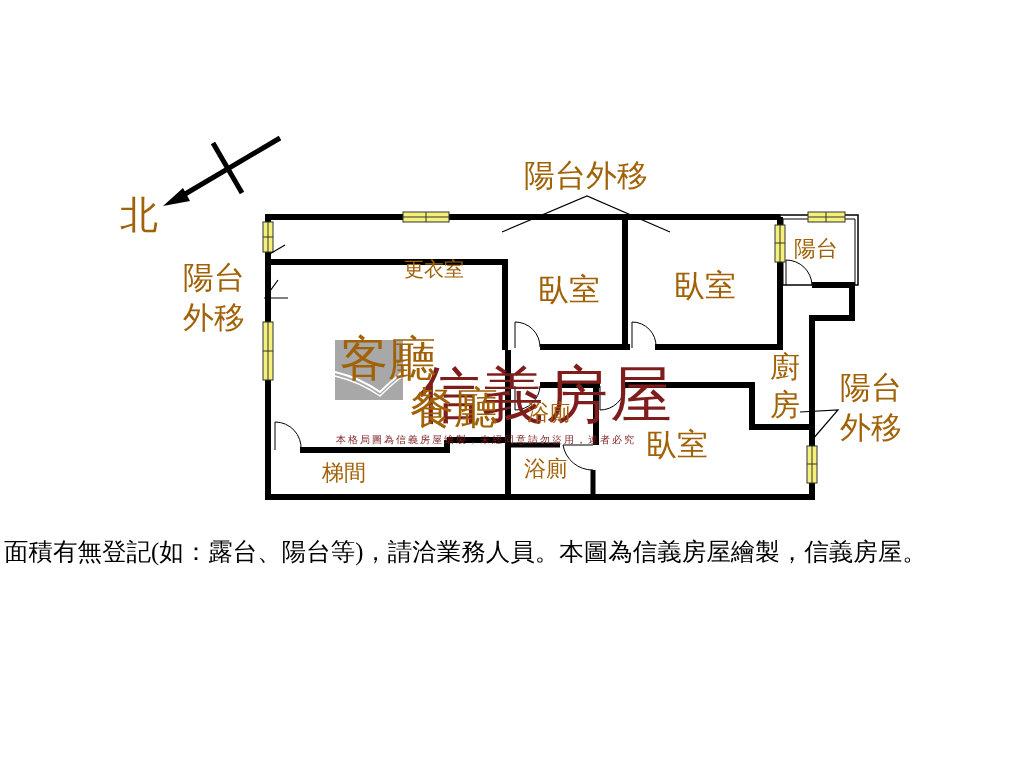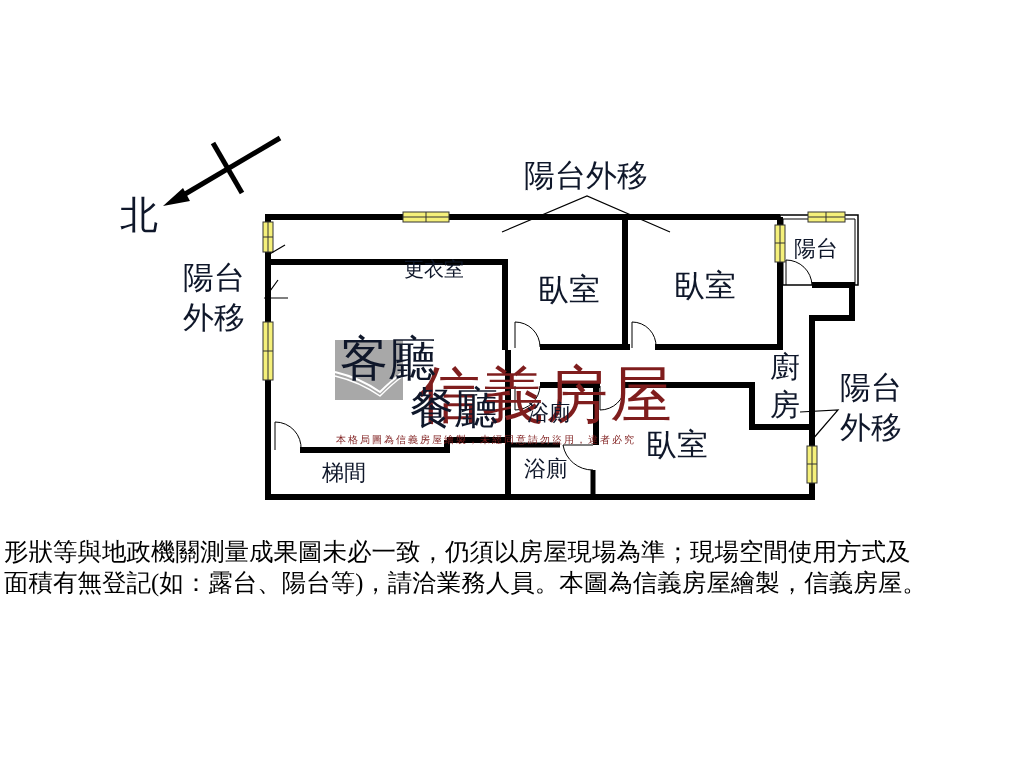--- a/index.html
+++ b/index.html
@@ -1,18 +1,18 @@
 <!DOCTYPE html>
 <html><head>
   <meta charset="utf-8">
   <style>
     html, body { margin: 0; padding: 0; background: #ffffff; }
     body { width: 1024px; height: 768px; position: relative; overflow: hidden; font-family: "DejaVu Sans", sans-serif; }
     .plan { position: absolute; left: 0; top: 0; width: 1024px; height: 530px; }
-    .label { position: absolute; color: #0f172a; font-family: "DejaVu Serif", serif; white-space: nowrap; line-height: 1; }
+    .label { position: absolute; color: #a16207; font-family: "DejaVu Serif", serif; white-space: nowrap; line-height: 1; }
     .disclaimer { position: absolute; left: 4px; top: 536px; width: 1020px; font-family: "Liberation Serif", "DejaVu Serif", serif; font-size: 24.5px; line-height: 31px; color: #000; }
     .disclaimer div { white-space: nowrap; }
     .wm-text { position: absolute; color: #7f1d1d; font-family: "DejaVu Sans", sans-serif; margin-top: 21px; }
   </style>
 </head>
 <body>
 
 <div class="plan">
   <svg width="1024" height="530" viewBox="0 0 1024 530" style="position:absolute;left:0;top:0;">
 
@@ -163,15 +163,14 @@
   <div class="label" style="left:410px;top:386px;font-size:44px;">餐廳</div>
   <div class="label" style="left:527px;top:402px;font-size:22px;">浴廁</div>
   <div class="label" style="left:770px;top:352px;font-size:30px;">廚</div>
   <div class="label" style="left:770px;top:390px;font-size:30px;">房</div>
   <div class="label" style="left:646px;top:429px;font-size:31px;">臥室</div>
   <div class="label" style="left:524px;top:458px;font-size:22px;">浴廁</div>
   <div class="label" style="left:322px;top:462px;font-size:22px;">梯間</div>
 </div>
 
 <div class="disclaimer">
-  <div>形狀等與地政機關測量成果圖未必一致，仍須以房屋現場為準；現場空間使用方式及</div>
   <div>面積有無登記(如：露台、陽台等)，請洽業務人員。本圖為信義房屋繪製，信義房屋。</div>
 </div>
 
 </body></html>

